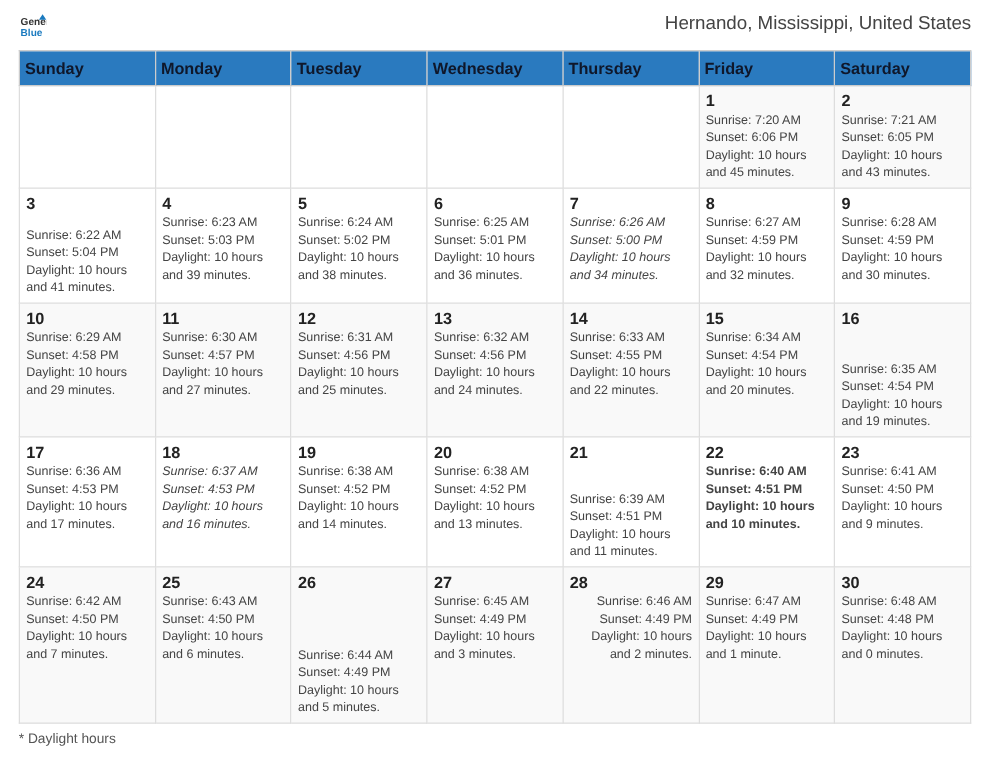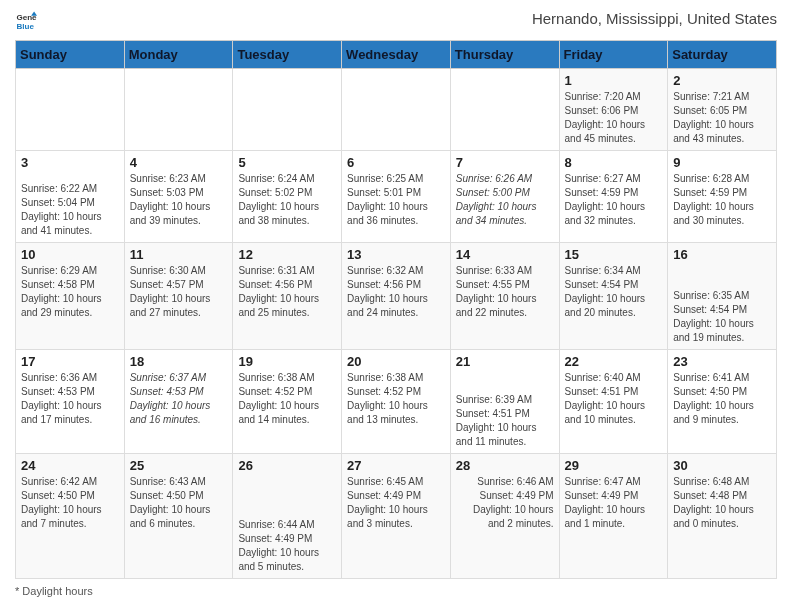--- a/index.html
+++ b/index.html
@@ -247,21 +247,21 @@
 Daylight: 10 hours and 13 minutes.</div>
         </td>
         <td>
           <div class="day-number">21</div>
           <div class="day-info" style="white-space: pre-line; margin-top: 24px;">Sunrise: 6:39 AM
 Sunset: 4:51 PM
 Daylight: 10 hours and 11 minutes.</div>
         </td>
         <td>
           <div class="day-number">22</div>
-          <div class="day-info" style="white-space: pre-line;">Sunrise: 6:40 AM
+          <div class="day-info" style="white-space: pre-line; font-weight: bold;">Sunrise: 6:40 AM
 Sunset: 4:51 PM
 Daylight: 10 hours and 10 minutes.</div>
         </td>
         <td>
           <div class="day-number">23</div>
           <div class="day-info" style="white-space: pre-line;">Sunrise: 6:41 AM
 Sunset: 4:50 PM
 Daylight: 10 hours and 9 minutes.</div>
         </td>
       </tr>

